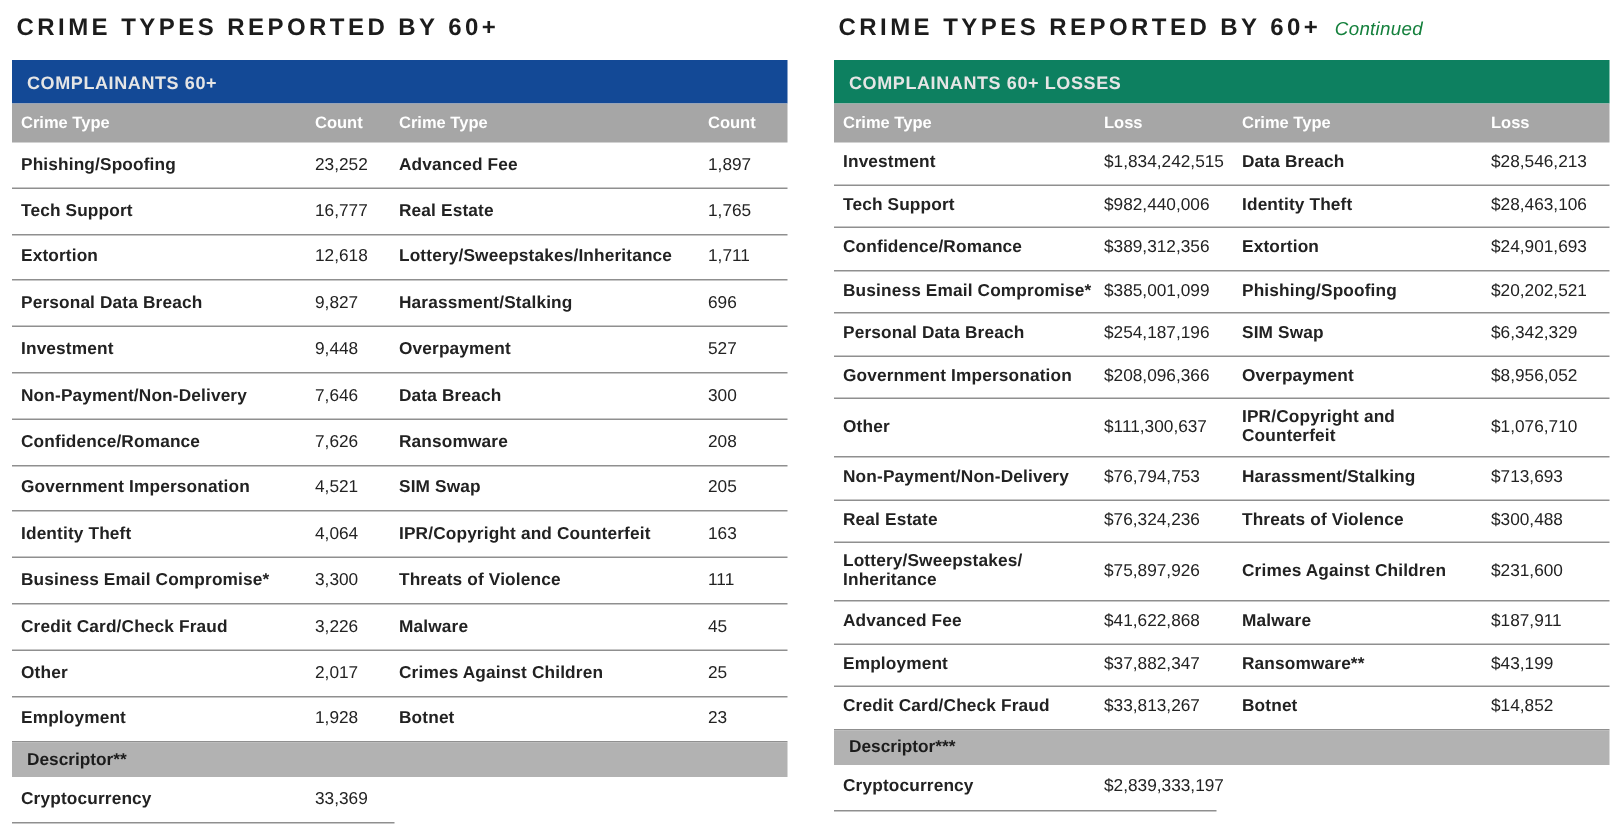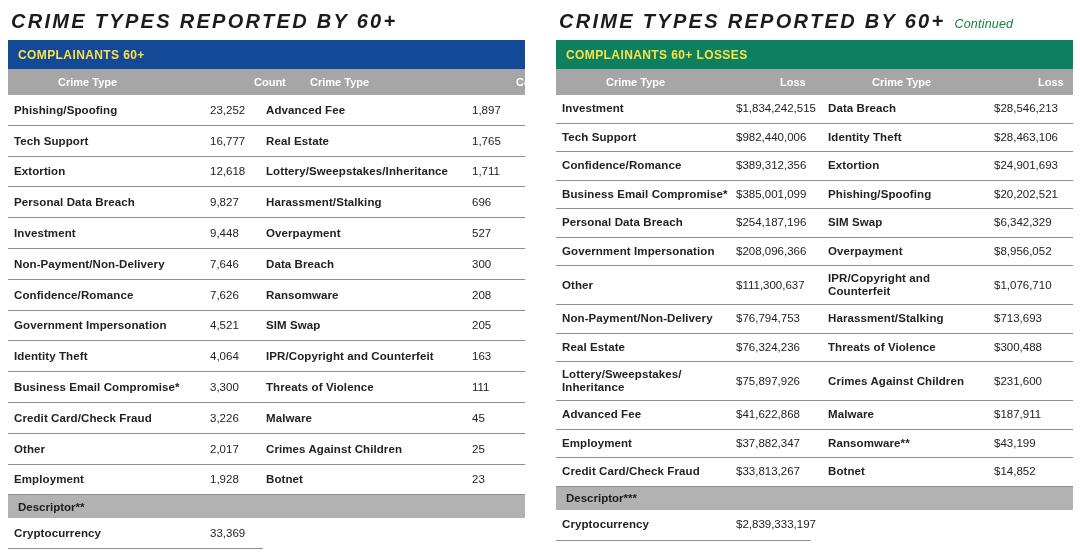--- a/index.html
+++ b/index.html
@@ -17,41 +17,40 @@
   .panel { width: 517px; flex: 0 0 517px; }
 
   .title-line {
     margin: 2px 0 11px 3px;
     height: 19px;
     display: flex;
     align-items: baseline;
     white-space: nowrap;
   }
   .title {
-    font-size: 20px;
+    font-size: 16px;
     font-weight: 700;
     letter-spacing: 2.3px;
     color: #1c1c1c;
-    font-style: italic;
   }
   .title-suffix {
     font-size: 12.5px;
     font-style: italic;
     font-weight: 400;
     letter-spacing: 0.2px;
     color: #15803d;
     margin-left: 9px;
   }
 
   .banner {
     height: 29px;
     display: flex;
     align-items: center;
     padding-left: 10px;
-    color: #fde047;
+    color: #e5e5e5;
     font-size: 12px;
     font-weight: 700;
     letter-spacing: 0.4px;
   }
   .colhead {
     height: 26px;
     background: #a6a6a6;
     color: #ffffff;
     font-size: 11px;
     font-weight: 700;
@@ -71,21 +70,21 @@
     align-items: center;
   }
   .t-left .row { min-height: 30.8px; }
   .t-left .cell { white-space: nowrap; }
   .t-right .row { min-height: 28.5px; }
   .t-right .cell { line-height: 13px; padding: 6px 0; }
 
   .cell { font-size: 11.5px; color: #222222; }
   .cell.name { font-weight: 700; letter-spacing: 0.1px; }
   .cell.value { text-align: left; font-weight: 400; }
-  .head-label { white-space: nowrap; margin-left: 44px; }
+  .head-label { white-space: nowrap; }
   .head-label.right { }
 
   .descriptor-band {
     height: 23px;
     background: #b2b2b2;
     display: flex;
     align-items: center;
     padding-left: 10px;
     font-size: 11.5px;
     font-weight: 700;

